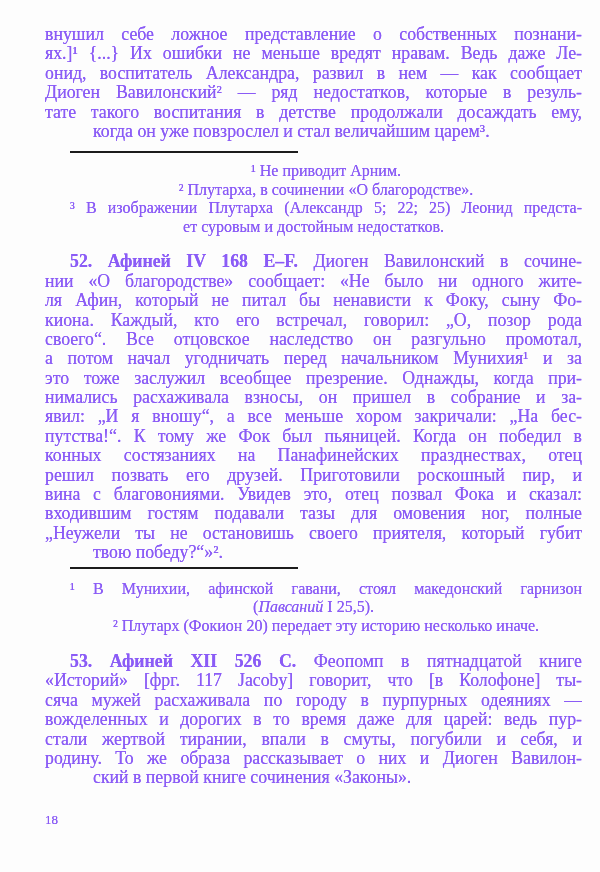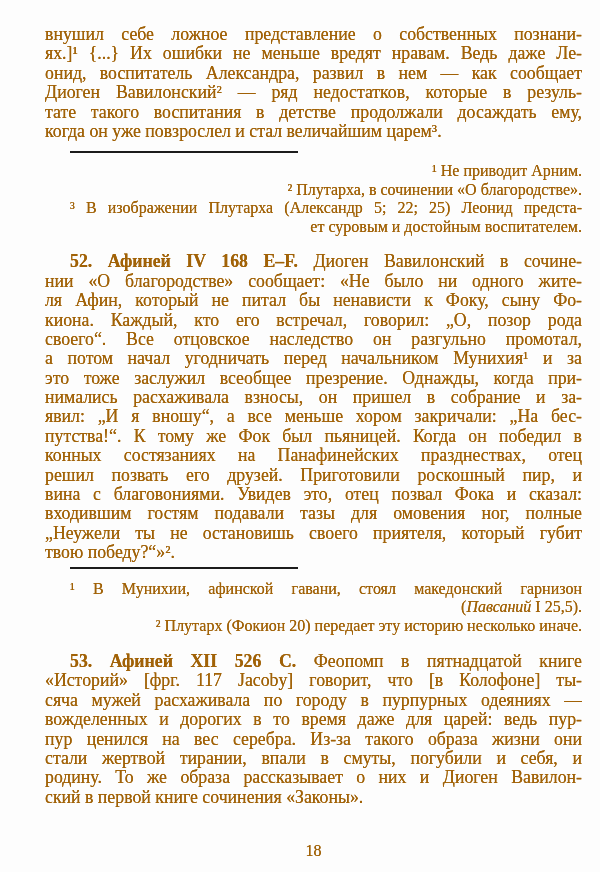--- a/index.html
+++ b/index.html
@@ -1,70 +1,69 @@
 <!DOCTYPE html>
 <html><head>
 <meta charset="utf-8">
 <style>
   html, body { margin: 0; padding: 0; background: #ffffff; }
   .page {
     position: relative;
     width: 600px;
     height: 872px;
     background: #fdfdfd;
-    color: #a16207;
+    color: #8b5cf6;
     font-family: "Liberation Serif", "DejaVu Serif", serif;
     overflow: hidden;
   }
   .col {
     margin-left: 45px;
     width: 537px;
     padding-top: 25px;
   }
   .line {
     font-size: 17.8px;
     line-height: 19.4px;
     height: 19.4px;
     overflow: hidden;
     text-align: justify;
     text-align-last: justify;
     text-shadow: 0 0 0.3px currentColor;
     white-space: normal;
   }
-  .line.noj { text-align: left; text-align-last: left; }
+  .line.noj { text-align: left; text-align-last: left; margin-left: 48px; }
   .ind { text-indent: 25px; }
   .b { font-weight: bold; }
   .i { font-style: italic; }
   .fn-line {
     font-size: 16px;
     line-height: 18.5px;
     height: 18.5px;
     overflow: hidden;
-    text-align: right;
+    text-align: center;
     text-shadow: 0 0 0.3px currentColor;
   }
   .fn-line.just { text-align: justify; text-align-last: justify; }
   .rule {
     width: 228px;
     margin-left: 25px;
     border-top: 2px solid #1c1c1c;
     height: 0;
   }
   #rule1 { margin-top: 10px; }
   #fn1   { margin-top: 9px; }
   #s52   { margin-top: 16px; }
   #rule2 { margin-top: 4px; }
   #fn2   { margin-top: 11px; }
   #s53   { margin-top: 17px; }
   .pagenum {
-    margin-top: 34px;
-    font-size: 16px;
+    margin-top: 22px;
+    font-size: 13px;
     line-height: 20px;
     text-shadow: 0 0 0.3px currentColor;
-    text-align: center;
   }
 </style>
 </head>
 <body>
 
 <div class="page">
   <div class="col">
 
     <div>
       <div class="line">внушил себе ложное представление о собственных познани-</div>
@@ -74,21 +73,21 @@
       <div class="line">тате такого воспитания в детстве продолжали досаждать ему,</div>
       <div class="line noj">когда он уже повзрослел и стал величайшим царем³.</div>
     </div>
 
     <div class="rule" id="rule1"></div>
 
     <div id="fn1">
       <div class="fn-line ind">¹ Не приводит Арним.</div>
       <div class="fn-line ind">² Плутарха, в сочинении «О благородстве».</div>
       <div class="fn-line ind just">³ В изображении Плутарха (Александр 5; 22; 25) Леонид предста-</div>
-      <div class="fn-line">ет суровым и достойным воспитателем.</div>
+      <div class="fn-line">ет суровым и достойным недостатков.</div>
     </div>
 
     <div id="s52">
       <div class="line ind"><span class="b">52. Афиней IV 168 E–F.</span><span> Диоген Вавилонский в сочине-</span></div>
       <div class="line">нии «О благородстве» сообщает: «Не было ни одного жите-</div>
       <div class="line">ля Афин, который не питал бы ненависти к Фоку, сыну Фо-</div>
       <div class="line">киона. Каждый, кто его встречал, говорил: „О, позор рода</div>
       <div class="line">своего“. Все отцовское наследство он разгульно промотал,</div>
       <div class="line">а потом начал угодничать перед начальником Мунихия¹ и за</div>
       <div class="line">это тоже заслужил всеобщее презрение. Однажды, когда при-</div>
@@ -109,21 +108,20 @@
       <div class="fn-line ind just">¹ В Мунихии, афинской гавани, стоял македонский гарнизон</div>
       <div class="fn-line"><span>(</span><span class="i">Павсаний</span><span> I 25,5).</span></div>
       <div class="fn-line ind">² Плутарх (Фокион 20) передает эту историю несколько иначе.</div>
     </div>
 
     <div id="s53">
       <div class="line ind"><span class="b">53. Афиней XII 526 C.</span><span> Феопомп в пятнадцатой книге</span></div>
       <div class="line">«Историй» [фрг. 117 Jacoby] говорит, что [в Колофоне] ты-</div>
       <div class="line">сяча мужей расхаживала по городу в пурпурных одеяниях —</div>
       <div class="line">вожделенных и дорогих в то время даже для царей: ведь пур-</div>
-      <div class="line">пур ценился на вес серебра. Из-за такого образа жизни они</div>
       <div class="line">стали жертвой тирании, впали в смуты, погубили и себя, и</div>
       <div class="line">родину. То же образа рассказывает о них и Диоген Вавилон-</div>
       <div class="line noj">ский в первой книге сочинения «Законы».</div>
     </div>
 
     <div class="pagenum">18</div>
 
   </div>
 </div>
 

